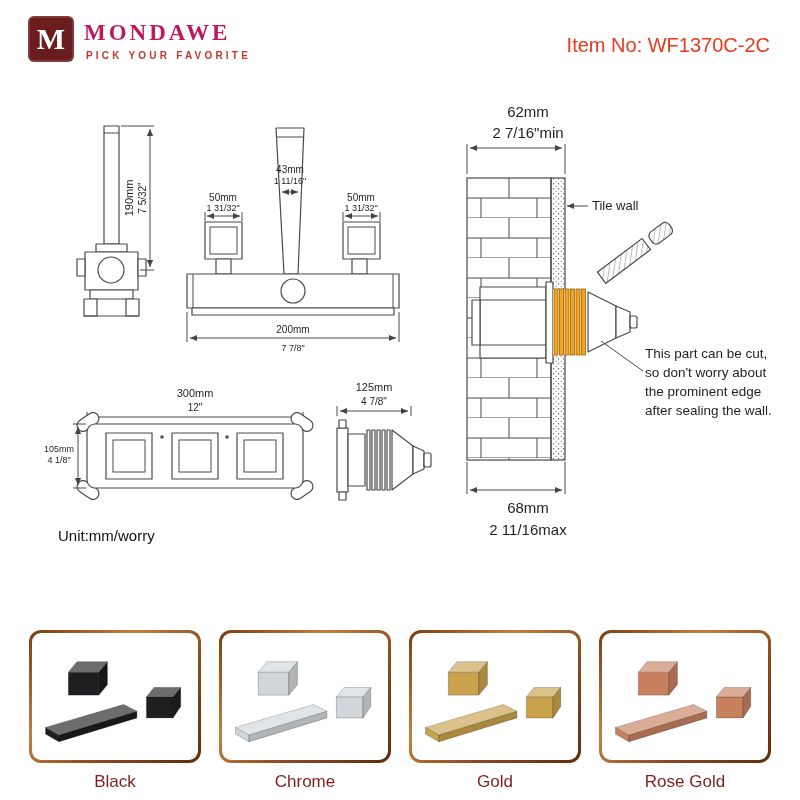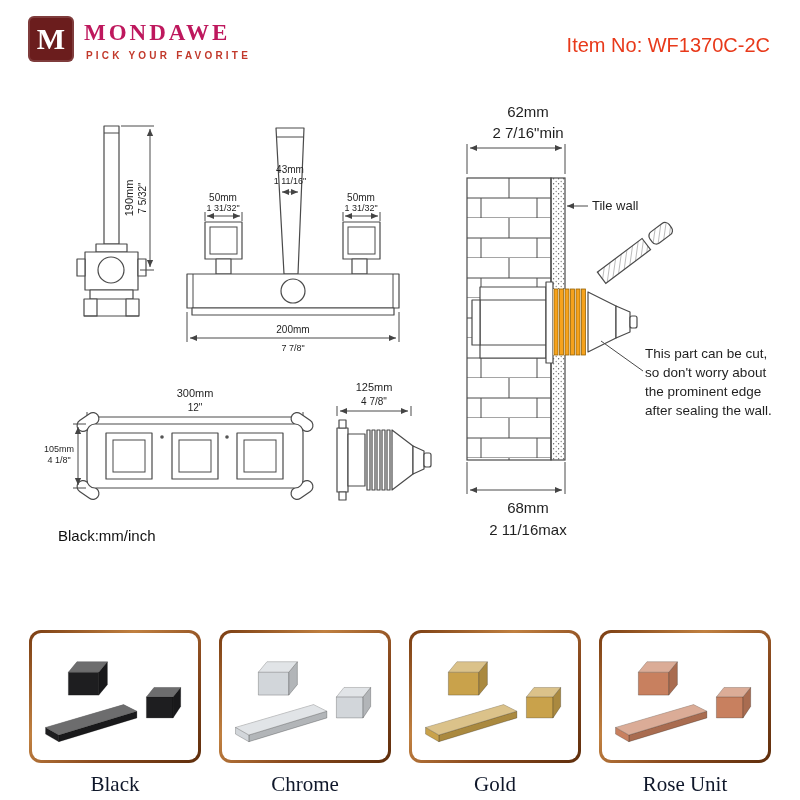--- a/index.html
+++ b/index.html
@@ -45,21 +45,21 @@
   .finish{width:172px;display:flex;flex-direction:column;align-items:center;}
   .card{
     width:172px;height:133px;border-radius:12px;padding:3px;box-sizing:border-box;
     background:linear-gradient(135deg,#7a3d12,#c08040 35%,#8a4a1e 65%,#5f2e0c);
   }
   .card-inner{
     width:100%;height:100%;background:#fff;border-radius:9px;
     display:flex;align-items:center;justify-content:center;
   }
   svg.faucet{width:158px;height:118px;}
-  .finish-label{margin-top:9px;font-size:21px;color:#0f172a;font-family:Liberation Serif, serif;}
+  .finish-label{margin-top:9px;font-size:17px;color:#7f1d1d;}
 </style>
 </head>
 <body>
 
 <div class="logo-mark">
   <span>M</span>
 </div>
 <div class="brand">MONDAWE</div>
 <div class="tagline">PICK YOUR FAVORITE</div>
 <div class="item-no">Item No: WF1370C-2C</div>
@@ -237,21 +237,21 @@
     <text class="t" font-size="13.5" x="645" y="415">after sealing the wall.</text>
 
     <line class="d" x1="467" y1="462" x2="467" y2="494"></line>
     <line class="d" x1="565" y1="462" x2="565" y2="494"></line>
     <line class="d dm" x1="470" y1="490" x2="562" y2="490"></line>
     <text class="t" font-size="15" text-anchor="middle" x="528" y="513">68mm</text>
     <text class="t" font-size="15" text-anchor="middle" x="528" y="535">2 11/16max</text>
   </g>
 </svg>
 
-<div class="unit-label">Black:mm/inch</div>
+<div class="unit-label">Unit:mm/worry</div>
 
 <section class="finishes">
 
   <div class="finish">
     <div class="card">
       <div class="card-inner">
         <svg class="faucet" viewBox="0 0 166 124">
           <g stroke="rgba(0,0,0,0.3)" stroke-width="0.8" stroke-linejoin="round" fill="#1e1e20">
             <polygon points="34,36 43,25 75,25 66,36"></polygon>
             <rect x="34" y="36" width="32" height="24"></rect>
@@ -362,16 +362,16 @@
             <polygon points="116,62 124,52 152,52 144,62"></polygon>
           </g>
           <g fill="#000" opacity="0.15" stroke="none">
             <polygon points="66,36 75,25 75,49 66,60"></polygon>
             <polygon points="144,62 152,52 152,72 144,84"></polygon>
             <polygon points="24,102 106,77 106,84 24,109"></polygon>
           </g>
         </svg>
       </div>
     </div>
-    <div class="finish-label">Rose Unit</div>
+    <div class="finish-label">Rose Gold</div>
   </div>
 
 </section>
 
 </body></html>

